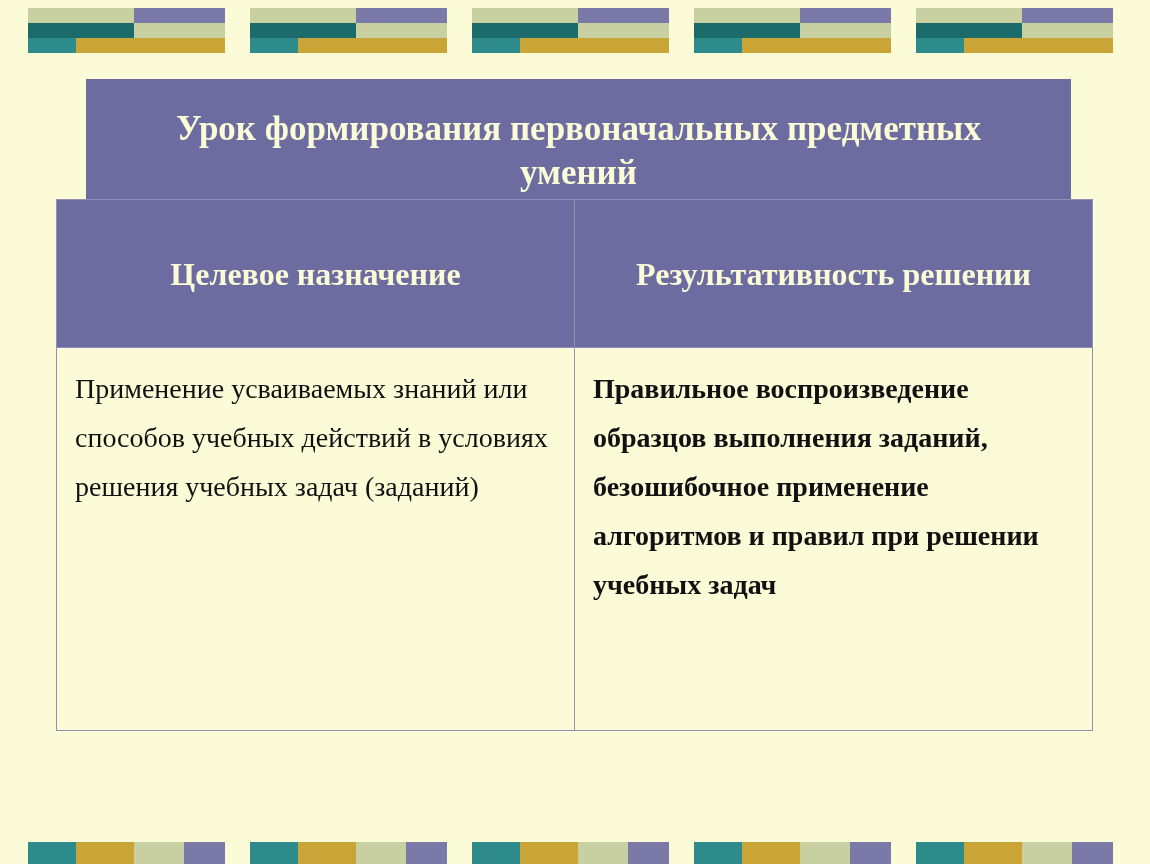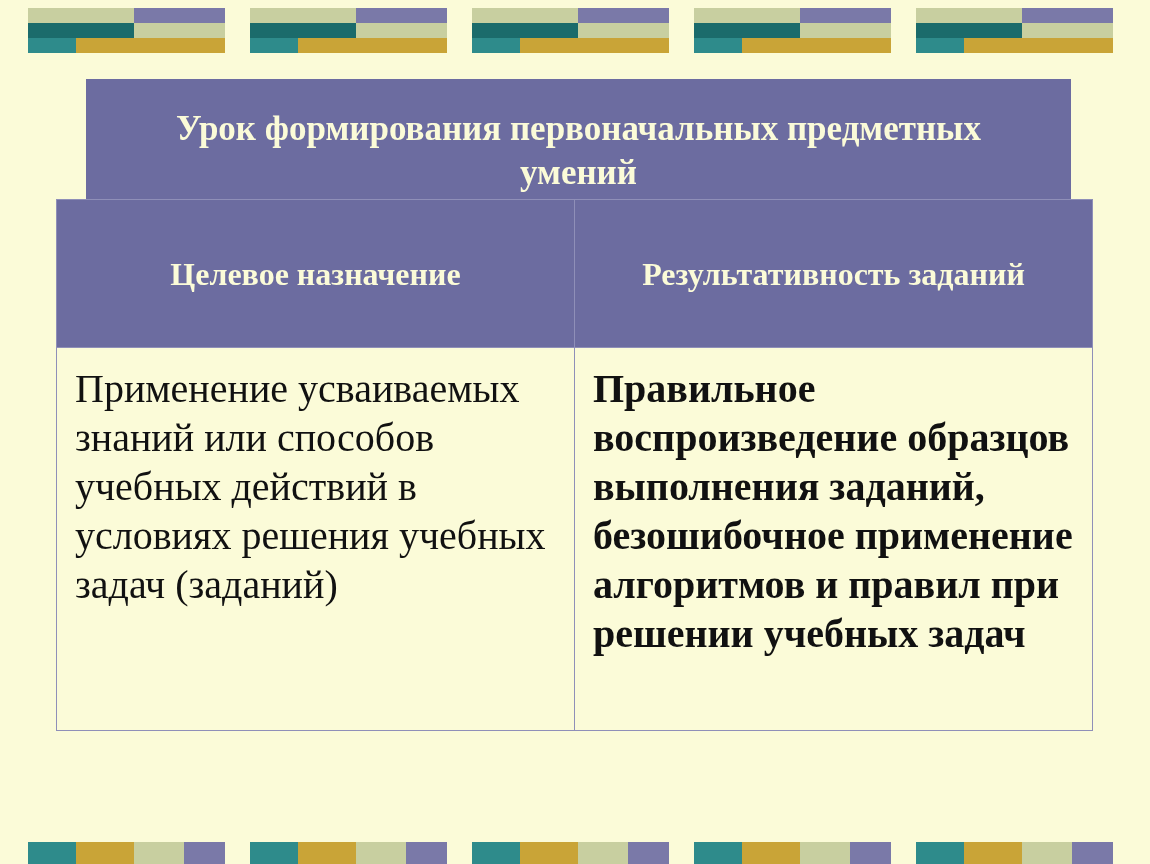--- a/index.html
+++ b/index.html
@@ -123,21 +123,21 @@
     line-height: 42px;
     text-align: center;
     vertical-align: middle;
     padding: 12px 16px;
     height: 148px;
   }
   table.main-table td {
     background: #fbfbd8;
     color: #111111;
     font-family: "Liberation Serif", serif;
-    font-size: 40px;
+    font-size: 28px;
     line-height: 49px;
     padding: 16px 16px 16px 18px;
     white-space: pre-line;
   }
   .col-left  { width: 518px; }
   .col-right { width: 518px; font-weight: bold; }
 </style>
 </head>
 <body>
 
@@ -186,21 +186,21 @@
 
 <div class="title-banner">
   <div class="title-text">Урок формирования первоначальных предметных умений</div>
 </div>
 
 <div class="table-wrap">
   <table class="main-table">
     <thead>
       <tr>
         <th class="col-left">Целевое назначение</th>
-        <th class="col-right">Результативность заданий</th>
+        <th class="col-right">Результативность решении</th>
       </tr>
     </thead>
     <tbody>
       <tr>
         <td class="col-left">Применение усваиваемых знаний или способов учебных действий в условиях решения учебных задач (заданий)</td>
         <td class="col-right">Правильное воспроизведение образцов выполнения заданий, безошибочное применение алгоритмов и правил при решении учебных задач</td>
       </tr>
     </tbody>
   </table>
 </div>

